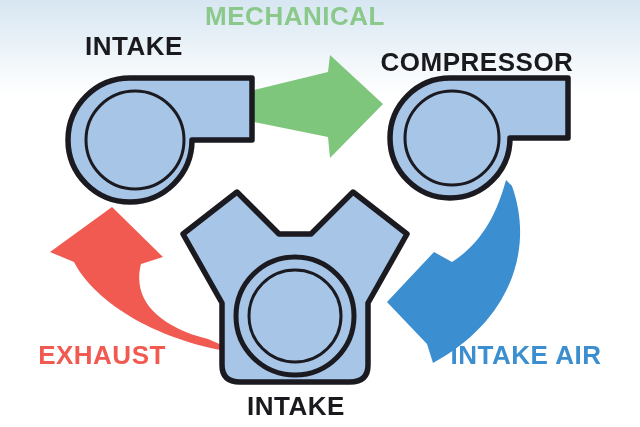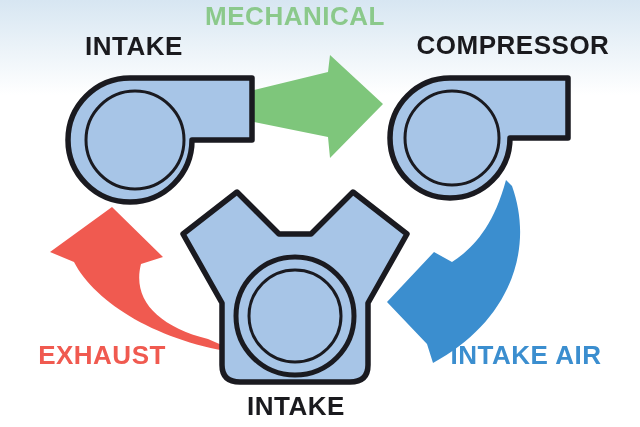--- a/index.html
+++ b/index.html
@@ -59,18 +59,18 @@
 
     <g>
       <path class="component" d="M 237 192 L 279 234 L 311 234 L 353 192 L 407 234 L 368 303 L 368 365 Q 368 382 350 382 L 240 382 Q 222 382 222 365 L 222 303 L 183 234 Z"></path>
       <circle class="engine-outer-ring" cx="295" cy="316" r="59"></circle>
       <circle class="inner-ring" cx="295" cy="316" r="46"></circle>
     </g>
   </svg>
 
   <div class="label green" style="left:295px; top:2px;">MECHANICAL</div>
   <div class="label" style="left:134px; top:32px;">INTAKE</div>
-  <div class="label" style="left:477px; top:31px;margin-left:36px;">COMPRESSOR</div>
+  <div class="label" style="left:477px; top:48px;">COMPRESSOR</div>
   <div class="label blue" style="left:526px; top:341px;">INTAKE AIR</div>
   <div class="label red" style="left:102px; top:341px;">EXHAUST</div>
   <div class="label" style="left:296px; top:392px;">INTAKE</div>
 
 </div>
 
 </body></html>

